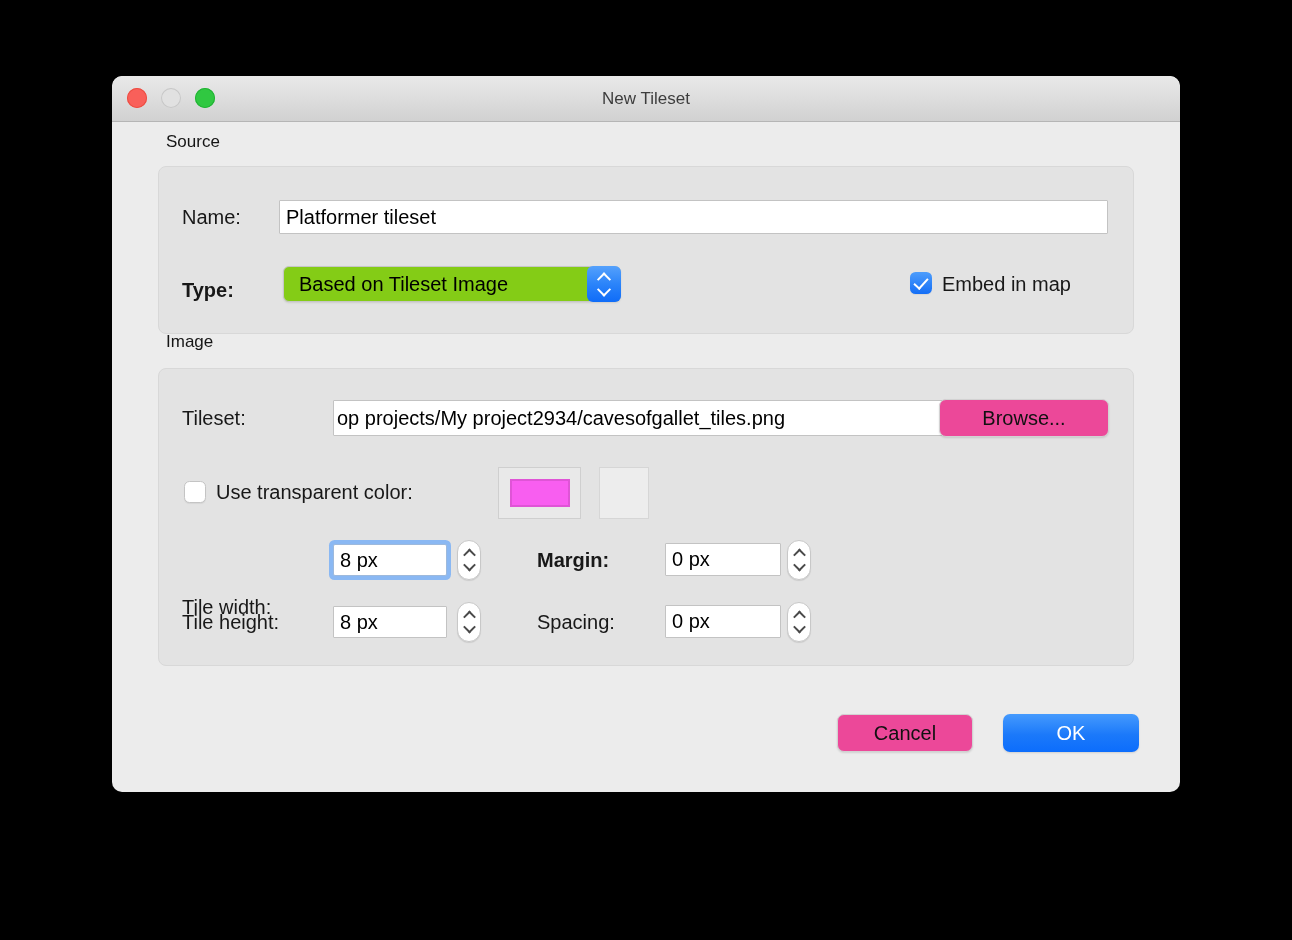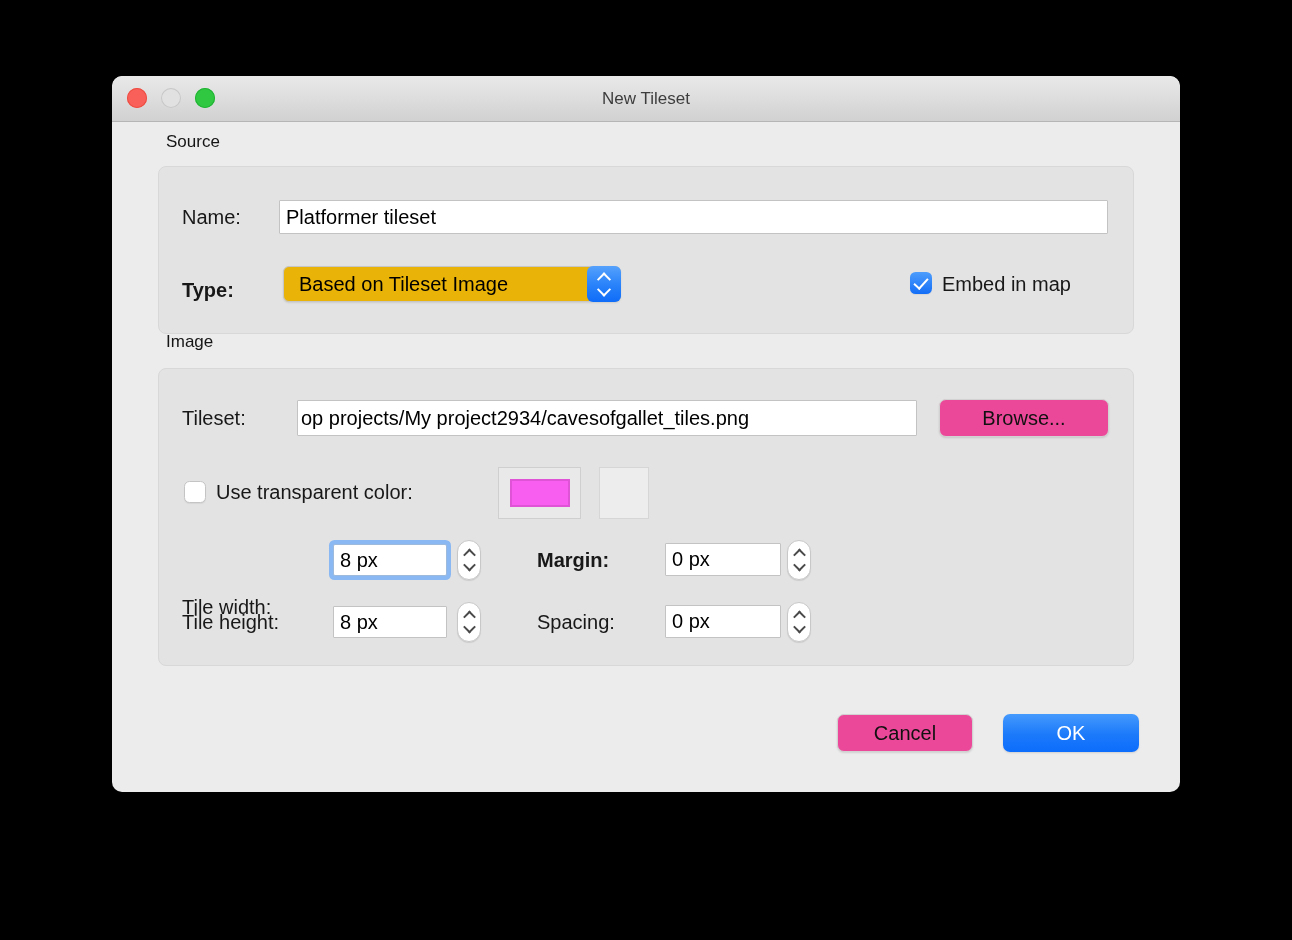--- a/index.html
+++ b/index.html
@@ -37,25 +37,25 @@
   .gb-image{top:292px;height:298px;}
   .lbl{position:absolute;font-size:20px;color:#181818;}
   
   .tf{
     position:absolute;box-sizing:border-box;background:#fff;
     border:1px solid #c3c3c3;border-radius:1px;font-size:20px;color:#000;
     font-family:"Liberation Sans","DejaVu Sans",sans-serif;
     padding:0 6px;outline:none;
   }
   .tf.focused{box-shadow:0 0 0 4px #8ab8f3;border-color:#9db9dc;border-radius:2px;}
-  .tf.src{padding:8px 3px;}
+  .tf.src{padding:8px 3px;margin-left:36px;}
   
   .select{
     position:absolute;left:171px;top:190px;width:338px;height:36px;
-    background:#eab308;border:1px solid #c6c6c6;border-radius:6px;
+    background:#84cc16;border:1px solid #c6c6c6;border-radius:6px;
     box-sizing:border-box;box-shadow:0 1px 2px rgba(0,0,0,.10);
   }
   .select-text{position:absolute;left:15px;top:0;line-height:34px;font-size:20px;color:#000;white-space:nowrap;}
   .select-cap{
     position:absolute;right:-1px;top:-1px;width:34px;height:36px;
     background:linear-gradient(180deg,#55a1fc 0%,#2b84fa 50%,#0f6cf8 100%);
     border-radius:6px;display:flex;flex-direction:column;align-items:center;justify-content:center;gap:3px;
   }
   .chev{display:block;width:8px;height:8px;border-left:2.4px solid #fff;border-top:2.4px solid #fff;}
   .chev.up{transform:rotate(45deg) translate(1px,1px);}

